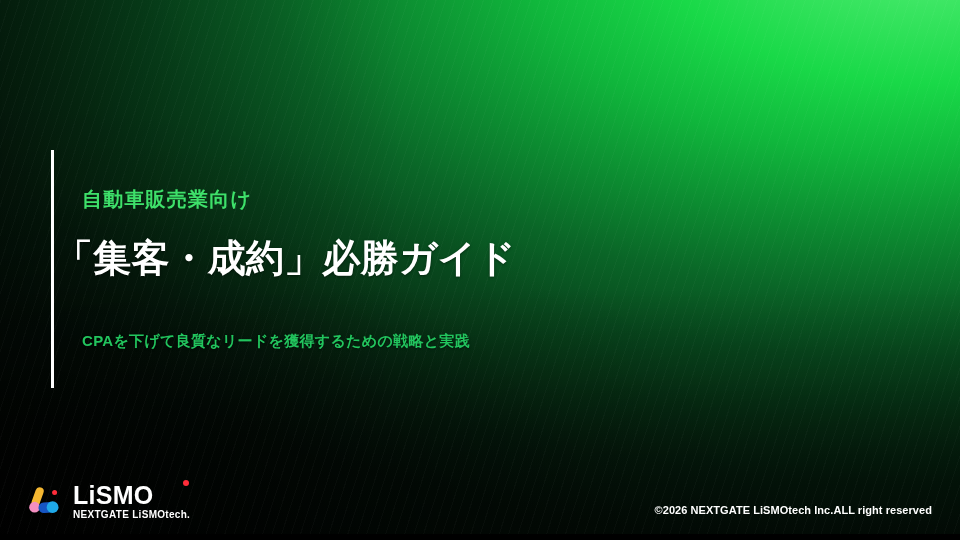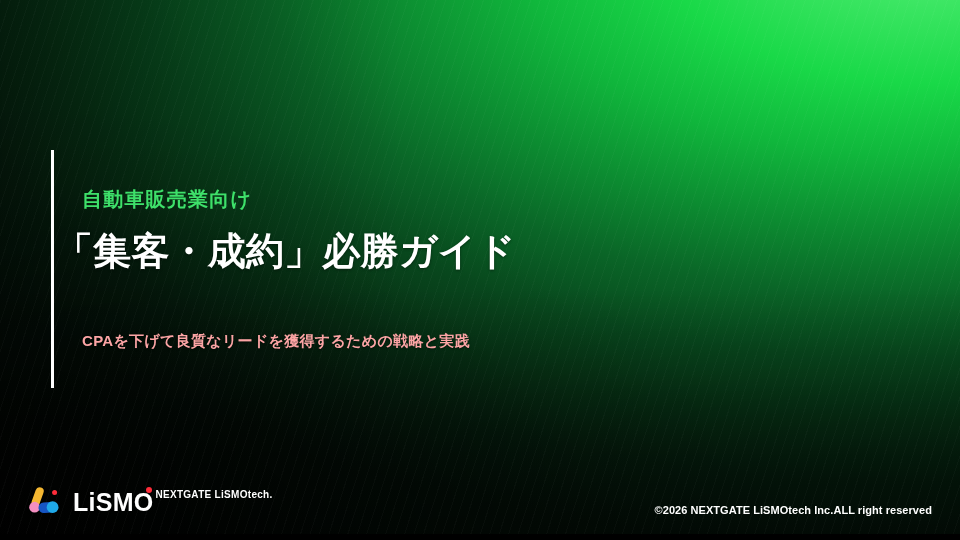--- a/index.html
+++ b/index.html
@@ -119,29 +119,29 @@
   .title-line {
     font-size: 38px;
     font-weight: bold;
     color: #ffffff;
     line-height: 1.22;
     letter-spacing: 0.005em;
     white-space: nowrap;
     text-shadow: 0 1px 3px rgba(0,0,0,0.45);
   }
   .title-line-1 { padding-left: 72px; }
-  .title-line-2 { padding-left: 55px; }
+  .title-line-2 { padding-left: 55px; margin-top: 7px; }
 
   .subtitle {
     position: absolute;
     left: 82px;
     top: 332px;
     font-size: 15px;
     font-weight: bold;
-    color: #fca5a5;
+    color: #22c55e;
     letter-spacing: 0.02em;
     white-space: nowrap;
     text-shadow: 0 1px 2px rgba(0,0,0,0.5);
   }
 
   
   .logo {
     position: absolute;
     left: 26px;
     bottom: 14px;
@@ -150,21 +150,21 @@
     gap: 9px;
   }
   .logo-mark {
     width: 38px;
     height: 36px;
     flex: none;
     display: block;
   }
   .logo-text-block {
     display: flex;
-    flex-direction: row;
+    flex-direction: column;
     gap: 2px;
   }
   .logo-word {
     font-size: 25px;
     font-weight: bold;
     color: #ffffff;
     letter-spacing: 0.01em;
     line-height: 1;
     position: relative;
     display: inline-block;

